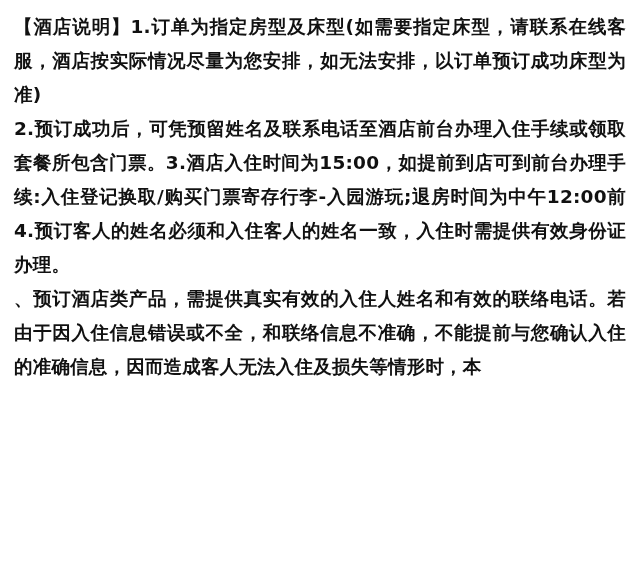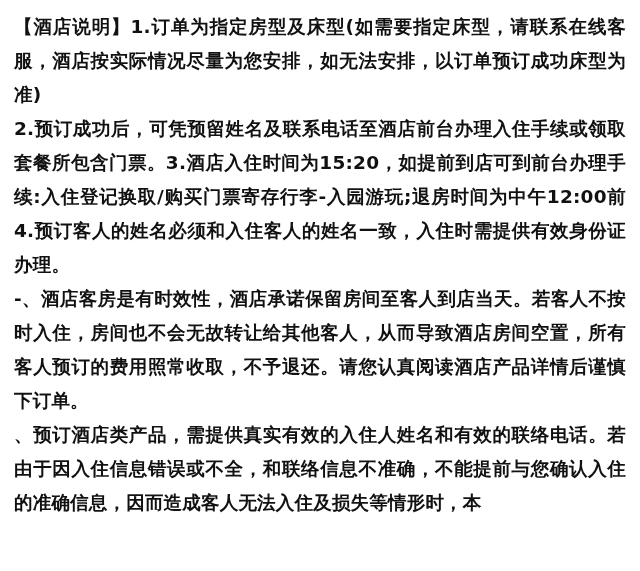--- a/index.html
+++ b/index.html
@@ -37,16 +37,15 @@
   }
   .gap-small {
     margin-top: 2px;
   }
 </style>
 </head>
 <body>
 
 <div class="page">
   <p class="para">【酒店说明】1.订单为指定房型及床型(如需要指定床型，请联系在线客服，酒店按实际情况尽量为您安排，如无法安排，以订单预订成功床型为准)</p>
-  <p class="para">2.预订成功后，可凭预留姓名及联系电话至酒店前台办理入住手续或领取套餐所包含门票。3.酒店入住时间为15:20，如提前到店可到前台办理手续:入住登记换取/购买门票寄存行李-入园游玩;退房时间为中午12:00前4.预订客人的姓名必须和入住客人的姓名一致，入住时需提供有效身份证办理。</p>
-  <p class="para gap-small">-、酒店客房是有时效性，酒店承诺保留房间至客人到店当天。若客人不按时入住，房间也不会无故转让给其他客人，从而导致酒店房间空置，所有客人预订的费用照常收取，不予退还。请您认真阅读酒店产品详情后谨慎下订单。</p>
+  <p class="para">2.预订成功后，可凭预留姓名及联系电话至酒店前台办理入住手续或领取套餐所包含门票。3.酒店入住时间为15:00，如提前到店可到前台办理手续:入住登记换取/购买门票寄存行李-入园游玩;退房时间为中午12:00前4.预订客人的姓名必须和入住客人的姓名一致，入住时需提供有效身份证办理。</p>
   <p class="para gap-small">、预订酒店类产品，需提供真实有效的入住人姓名和有效的联络电话。若由于因入住信息错误或不全，和联络信息不准确，不能提前与您确认入住的准确信息，因而造成客人无法入住及损失等情形时，本</p>
 </div>
 
 </body></html>

